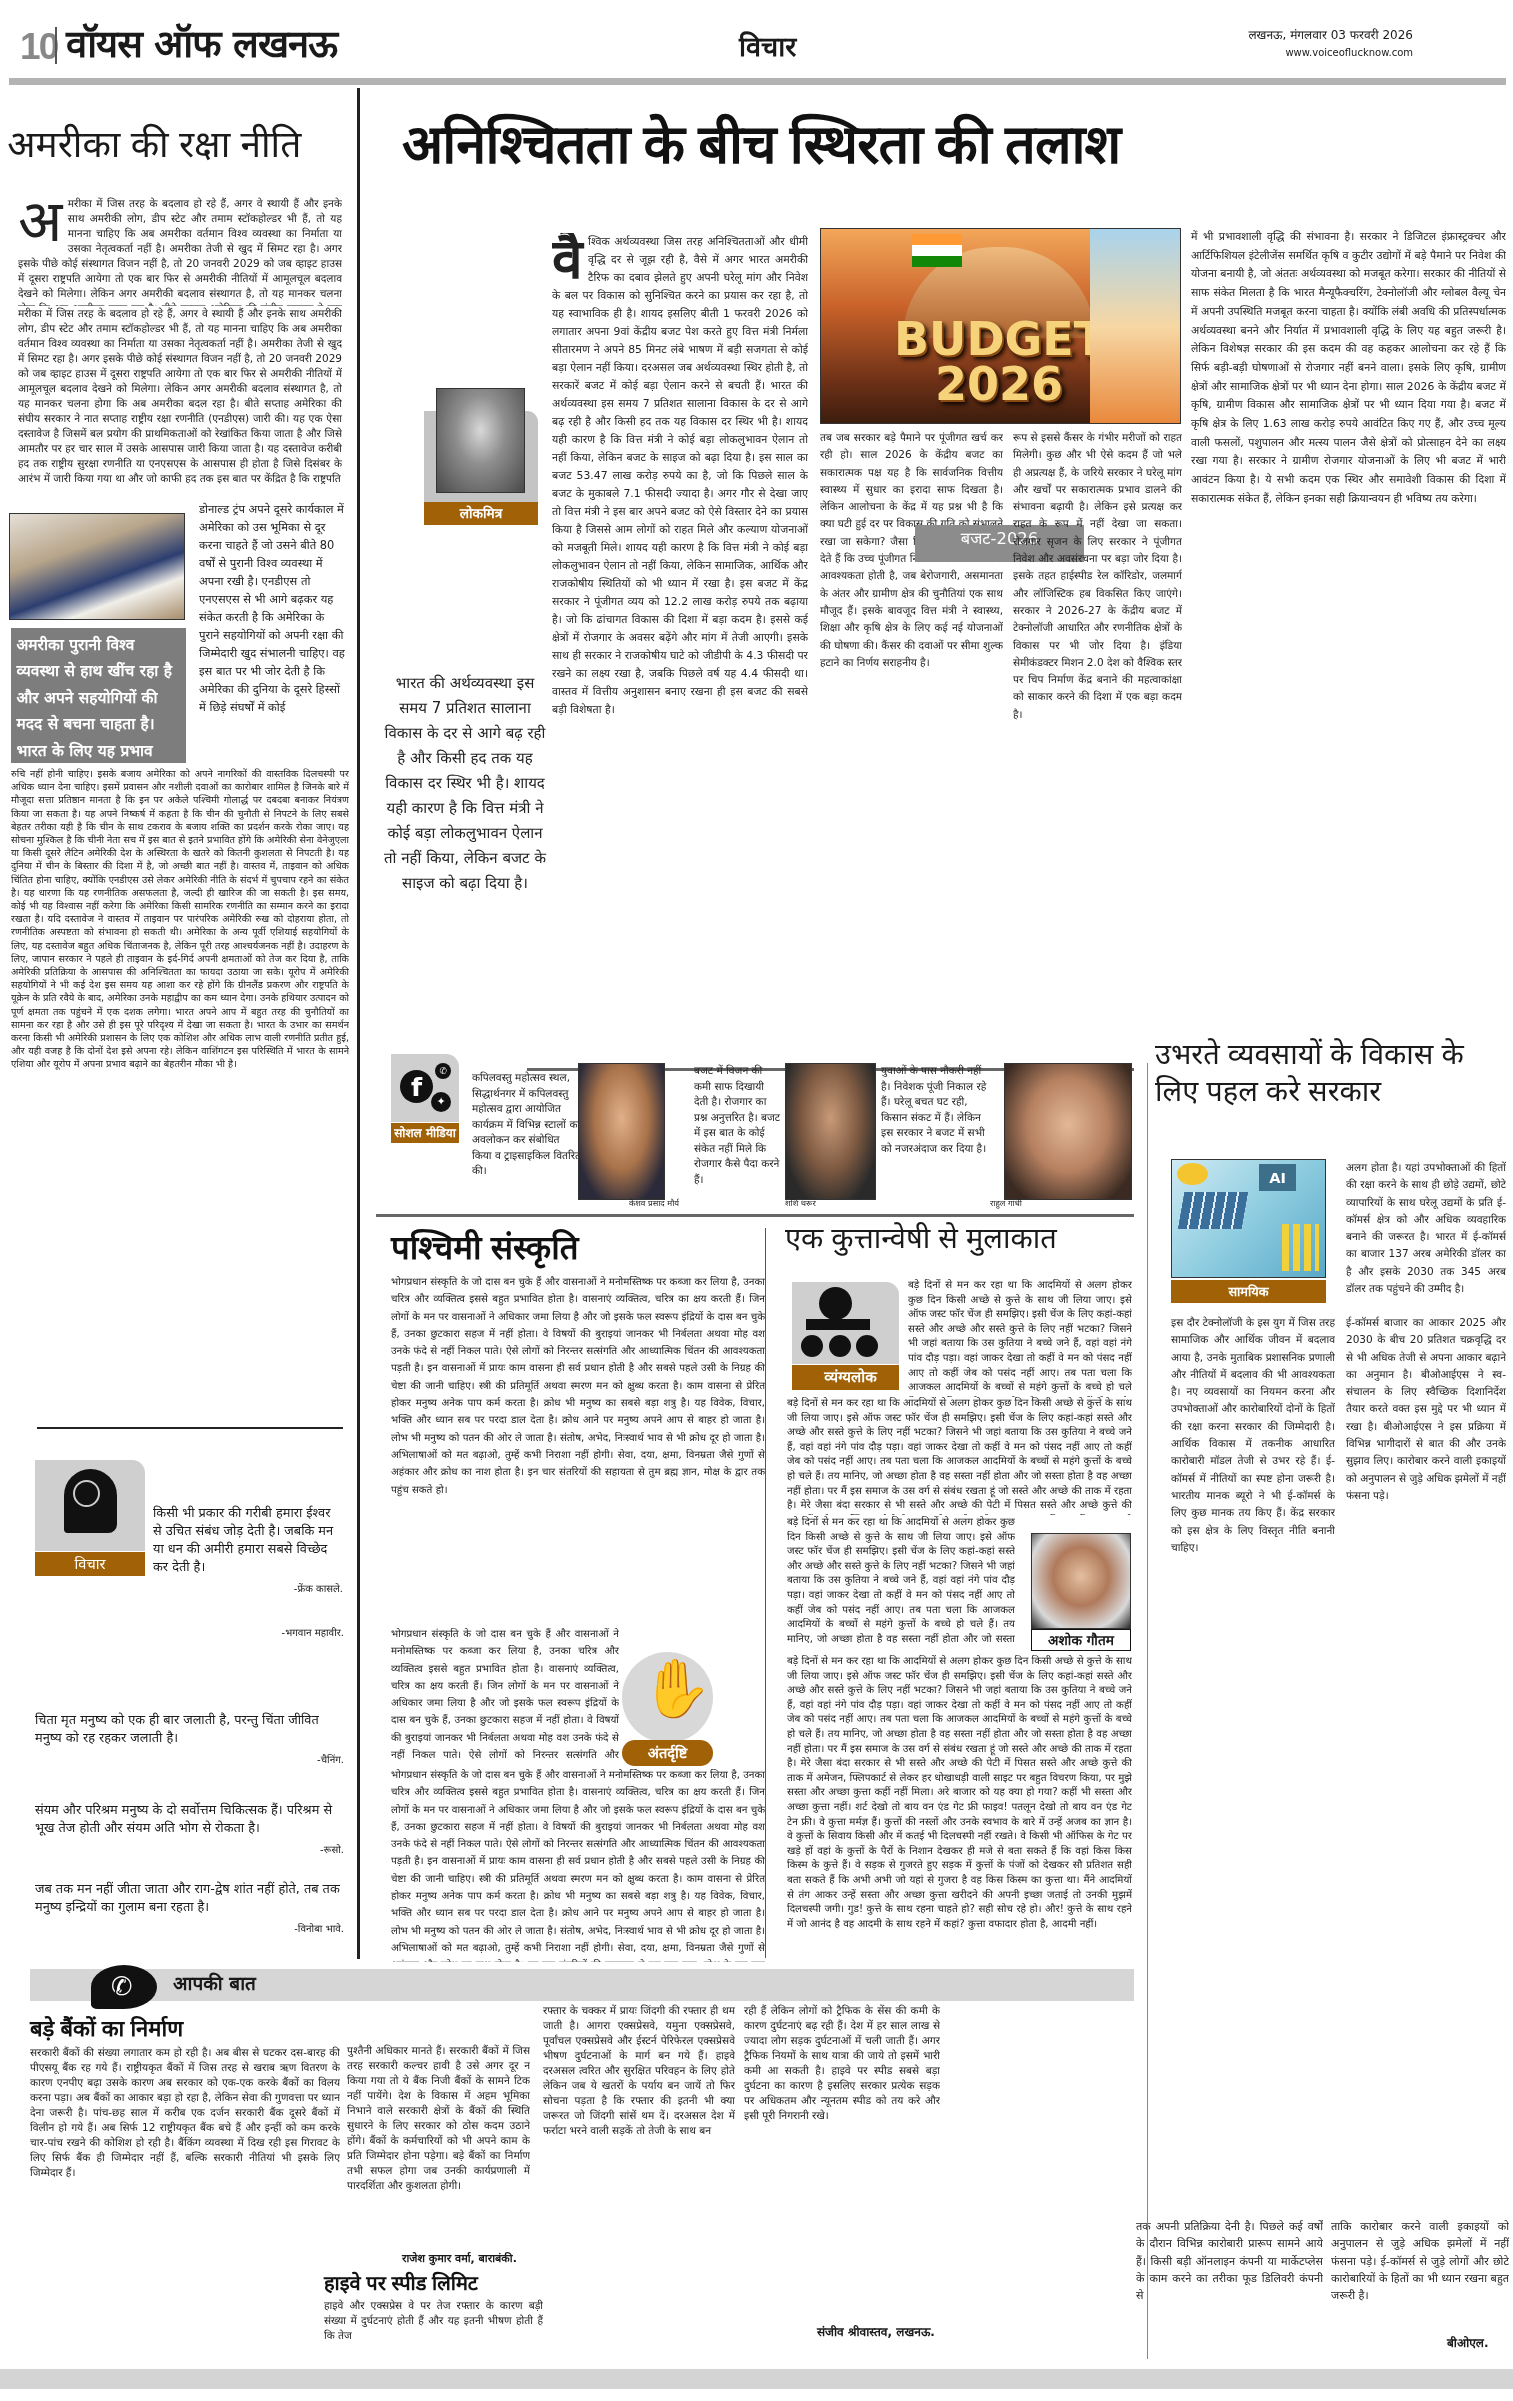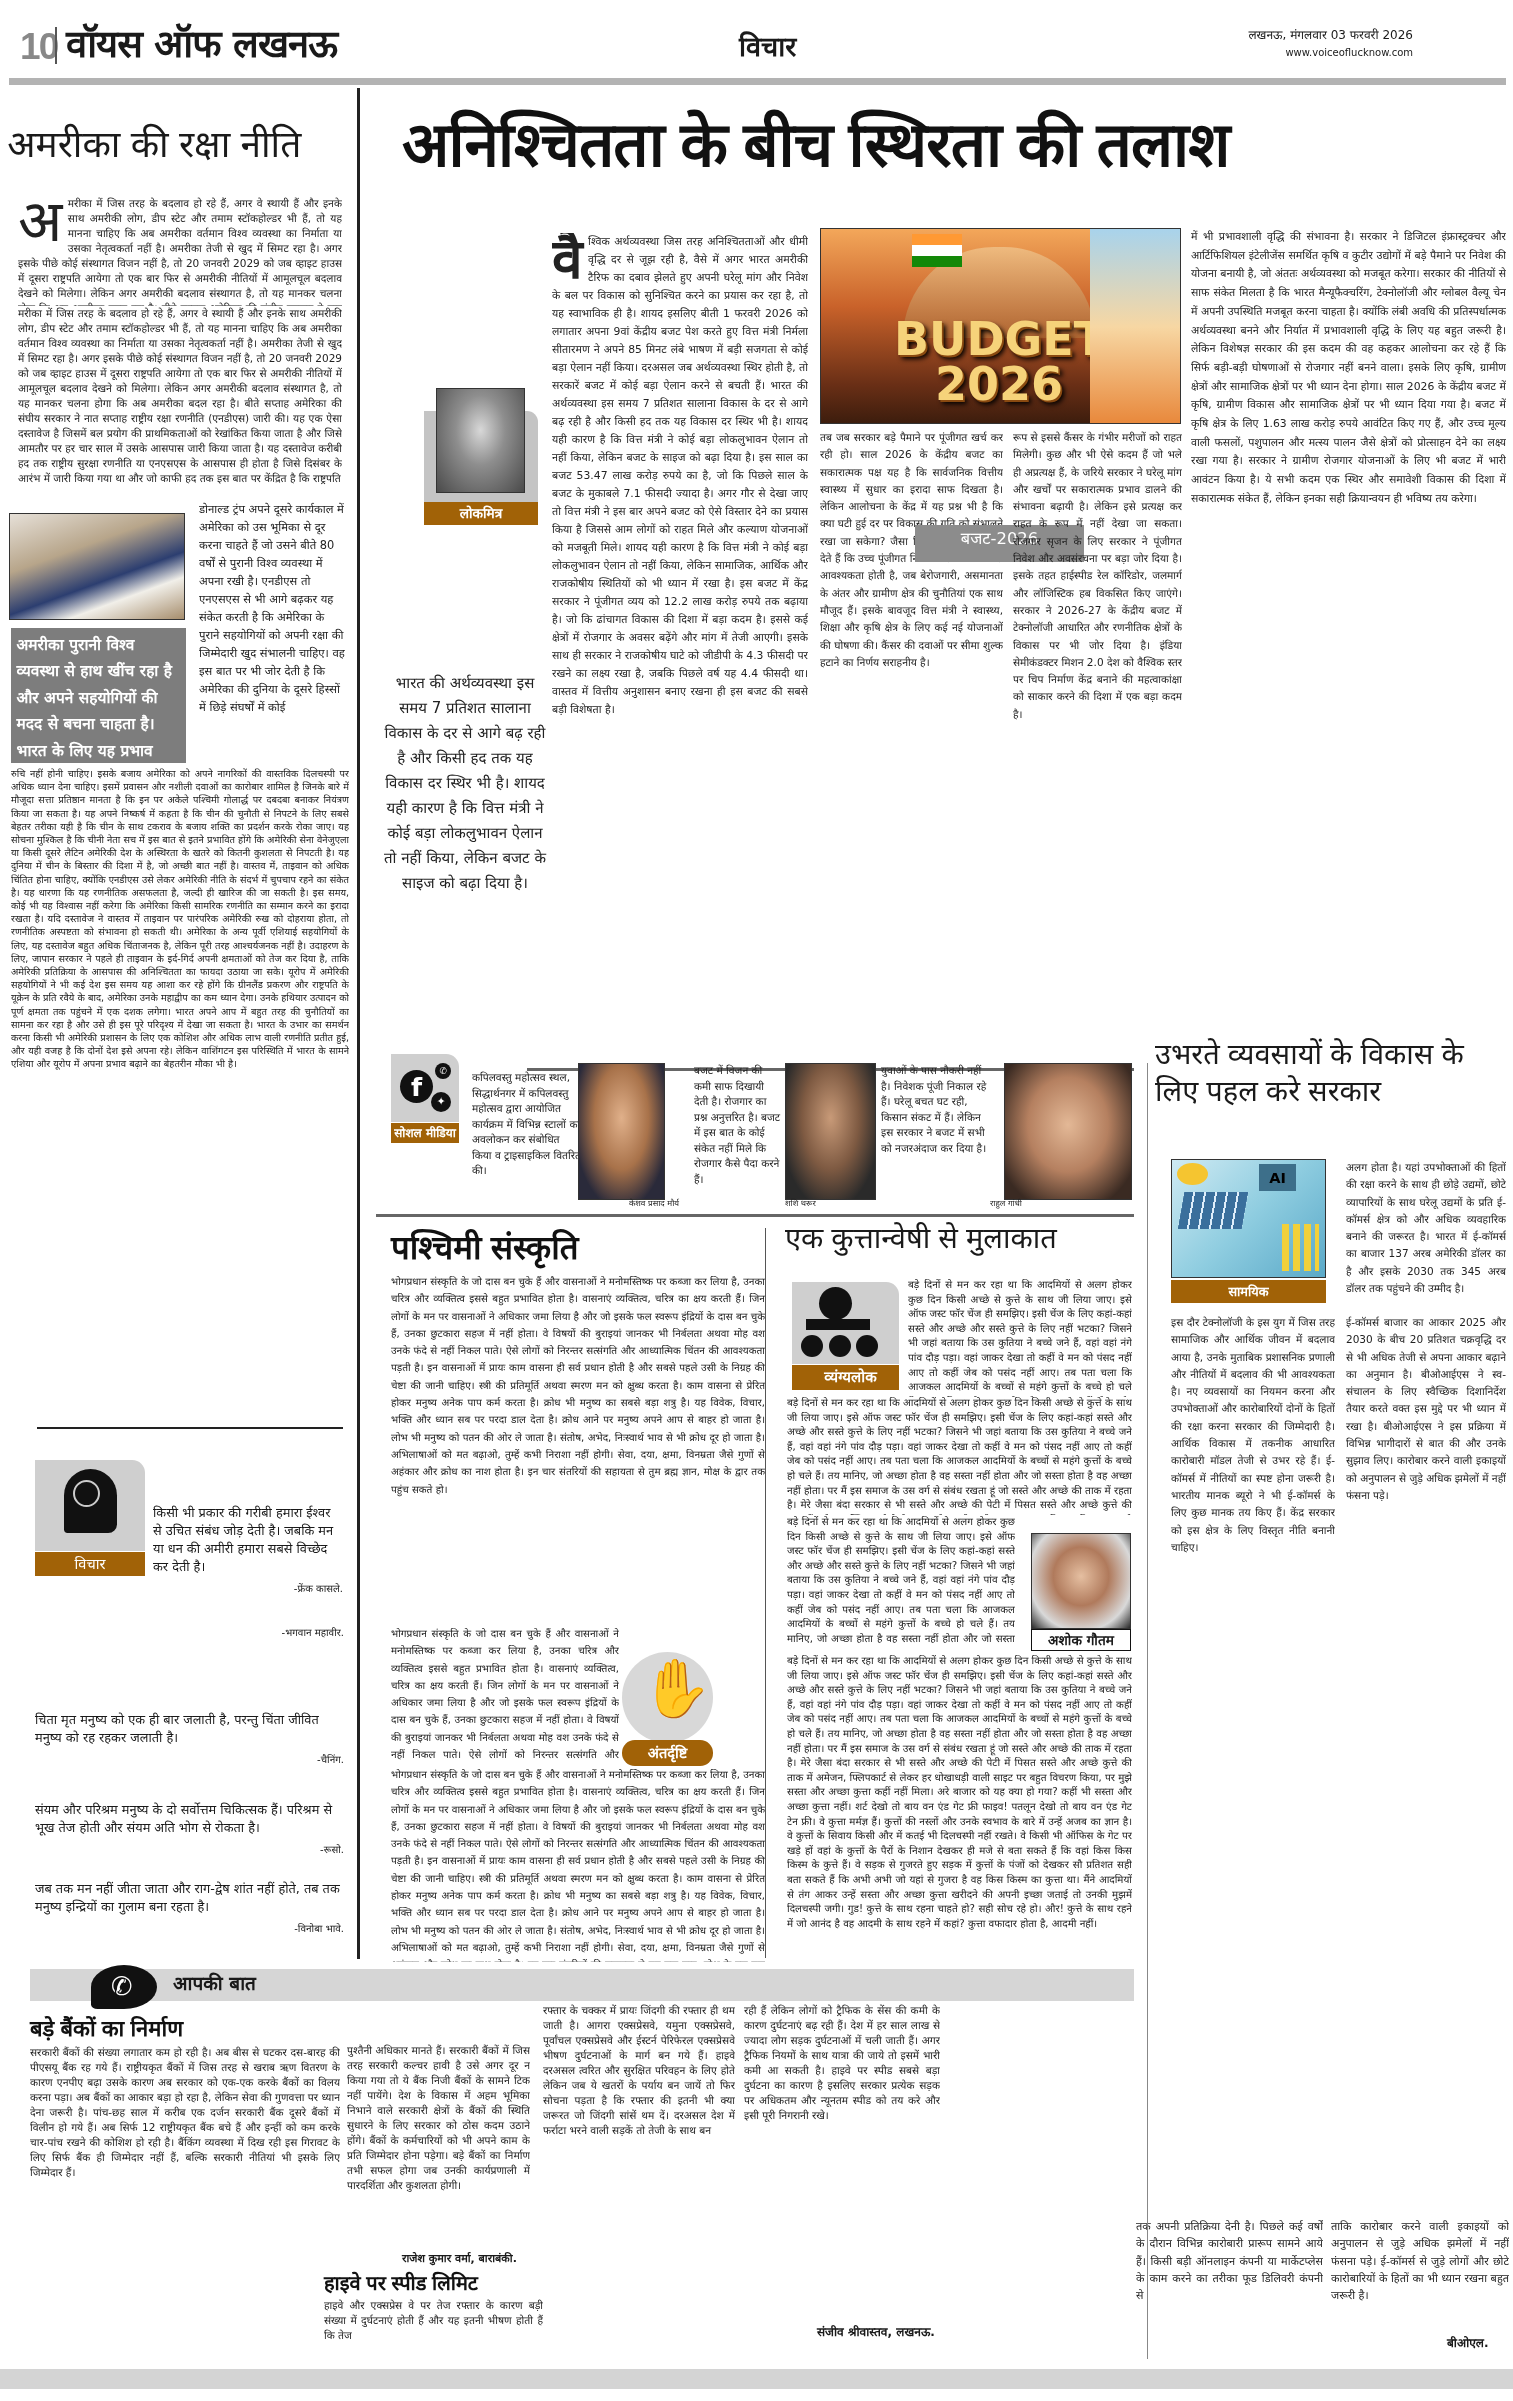--- a/index.html
+++ b/index.html
@@ -51,21 +51,21 @@
   <span>मरीका में जिस तरह के बदलाव हो रहे हैं, अगर वे स्थायी हैं और इनके साथ अमरीकी लोग, डीप स्टेट और तमाम स्टॉकहोल्डर भी हैं, तो यह मानना चाहिए कि अब अमरीका वर्तमान विश्व व्यवस्था का निर्माता या उसका नेतृत्वकर्ता नहीं है। अमरीका तेजी से खुद में सिमट रहा है। अगर इसके पीछे कोई संस्थागत विजन नहीं है, तो 20 जनवरी 2029 को जब व्हाइट हाउस में दूसरा राष्ट्रपति आयेगा तो एक बार फिर से अमरीकी नीतियों में आमूलचूल बदलाव देखने को मिलेगा। लेकिन अगर अमरीकी बदलाव संस्थागत है, तो यह मानकर चलना होगा कि अब अमरीका बदल रहा है। बीते सप्ताह अमेरिका की संघीय सरकार ने नात सप्ताह राष्ट्रीय रक्षा रणनीति (एनडीएस) जारी की। यह एक ऐसा दस्तावेज है जिसमें बल प्रयोग की प्राथमिकताओं को रेखांकित किया जाता है और जिसे आमतौर पर हर चार साल में उसके आसपास जारी किया जाता है। यह दस्तावेज करीबी हद तक राष्ट्रीय सुरक्षा रणनीति या एनएसएस के आसपास ही होता है जिसे दिसंबर के आरंभ में जारी किया गया था और जो काफी हद तक इस बात पर केंद्रित है कि राष्ट्रपति</span>
 </div>
 <div class="abs text" style="left:18px;top:306px;width:324px;height:187px;"><span>मरीका में जिस तरह के बदलाव हो रहे हैं, अगर वे स्थायी हैं और इनके साथ अमरीकी लोग, डीप स्टेट और तमाम स्टॉकहोल्डर भी हैं, तो यह मानना चाहिए कि अब अमरीका वर्तमान विश्व व्यवस्था का निर्माता या उसका नेतृत्वकर्ता नहीं है। अमरीका तेजी से खुद में सिमट रहा है। अगर इसके पीछे कोई संस्थागत विजन नहीं है, तो 20 जनवरी 2029 को जब व्हाइट हाउस में दूसरा राष्ट्रपति आयेगा तो एक बार फिर से अमरीकी नीतियों में आमूलचूल बदलाव देखने को मिलेगा। लेकिन अगर अमरीकी बदलाव संस्थागत है, तो यह मानकर चलना होगा कि अब अमरीका बदल रहा है। बीते सप्ताह अमेरिका की संघीय सरकार ने नात सप्ताह राष्ट्रीय रक्षा रणनीति (एनडीएस) जारी की। यह एक ऐसा दस्तावेज है जिसमें बल प्रयोग की प्राथमिकताओं को रेखांकित किया जाता है और जिसे आमतौर पर हर चार साल में उसके आसपास जारी किया जाता है। यह दस्तावेज करीबी हद तक राष्ट्रीय सुरक्षा रणनीति या एनएसएस के आसपास ही होता है जिसे दिसंबर के आरंभ में जारी किया गया था और जो काफी हद तक इस बात पर केंद्रित है कि राष्ट्रपति</span></div>
 <div class="abs photo" style="left:9px;top:513px;width:176px;height:107px;background:linear-gradient(160deg,#e6e0d8 0%,#b7a58a 35%,#2c3e70 60%,#f1efe9 75%,#a68d6c 100%);"></div>
 <div class="abs" style="left:11px;top:628px;width:175px;height:135px;background:#7d7d7d;color:#fff;font-size:15.5px;line-height:26.5px;padding:3.7px 5.5px;font-weight:bold;overflow:hidden;">अमरीका पुरानी विश्व व्यवस्था से हाथ खींच रहा है और अपने सहयोगियों की मदद से बचना चाहता है। भारत के लिए यह प्रभाव बढ़ाने का मौका भी है।</div>
 <div class="abs text" style="left:199px;top:500px;width:146px;height:265px;font-size:11.4px;line-height:18px;text-align:left;">डोनाल्ड ट्रंप अपने दूसरे कार्यकाल में अमेरिका को उस भूमिका से दूर करना चाहते हैं जो उसने बीते 80 वर्षों से पुरानी विश्व व्यवस्था में अपना रखी है। एनडीएस तो एनएसएस से भी आगे बढ़कर यह संकेत करती है कि अमेरिका के पुराने सहयोगियों को अपनी रक्षा की जिम्मेदारी खुद संभालनी चाहिए। वह इस बात पर भी जोर देती है कि अमेरिका की दुनिया के दूसरे हिस्सों में छिड़े संघर्षों में कोई</div>
 <div class="abs text-sm" style="left:11px;top:767px;width:338px;height:621px;">रुचि नहीं होनी चाहिए। इसके बजाय अमेरिका को अपने नागरिकों की वास्तविक दिलचस्पी पर अधिक ध्यान देना चाहिए। इसमें प्रवासन और नशीली दवाओं का कारोबार शामिल है जिनके बारे में मौजूदा सत्ता प्रतिष्ठान मानता है कि इन पर अकेले पश्चिमी गोलार्द्ध पर दबदबा बनाकर नियंत्रण किया जा सकता है। यह अपने निष्कर्ष में कहता है कि चीन की चुनौती से निपटने के लिए सबसे बेहतर तरीका यही है कि चीन के साथ टकराव के बजाय शक्ति का प्रदर्शन करके रोका जाए। यह सोचना मुश्किल है कि चीनी नेता सच में इस बात से इतने प्रभावित होंगे कि अमेरिकी सेना वेनेजुएला या किसी दूसरे लैटिन अमेरिकी देश के अस्थिरता के खतरे को कितनी कुशलता से निपटती है। यह दुनिया में चीन के बिस्तार की दिशा में है, जो अच्छी बात नहीं है। वास्तव में, ताइवान को अधिक चिंतित होना चाहिए, क्योंकि एनडीएस उसे लेकर अमेरिकी नीति के संदर्भ में चुपचाप रहने का संकेत है। यह धारणा कि यह रणनीतिक असफलता है, जल्दी ही खारिज की जा सकती है। इस समय, कोई भी यह विश्वास नहीं करेगा कि अमेरिका किसी सामरिक रणनीति का सम्मान करने का इरादा रखता है। यदि दस्तावेज ने वास्तव में ताइवान पर पारंपरिक अमेरिकी रुख को दोहराया होता, तो रणनीतिक अस्पष्टता को संभावना हो सकती थी। अमेरिका के अन्य पूर्वी एशियाई सहयोगियों के लिए, यह दस्तावेज बहुत अधिक चिंताजनक है, लेकिन पूरी तरह आश्चर्यजनक नहीं है। उदाहरण के लिए, जापान सरकार ने पहले ही ताइवान के इर्द-गिर्द अपनी क्षमताओं को तेज कर दिया है, ताकि अमेरिकी प्रतिक्रिया के आसपास की अनिश्चितता का फायदा उठाया जा सके। यूरोप में अमेरिकी सहयोगियों ने भी कई देश इस समय यह आशा कर रहे होंगे कि ग्रीनलैंड प्रकरण और राष्ट्रपति के यूक्रेन के प्रति रवैये के बाद, अमेरिका उनके महाद्वीप का कम ध्यान देगा। उनके हथियार उत्पादन को पूर्ण क्षमता तक पहुंचने में एक दशक लगेगा। भारत अपने आप में बहुत तरह की चुनौतियों का सामना कर रहा है और उसे ही इस पूरे परिदृश्य में देखा जा सकता है। भारत के उभार का समर्थन करना किसी भी अमेरिकी प्रशासन के लिए एक कोशिश और अधिक लाभ वाली रणनीति प्रतीत हुई, और यही वजह है कि दोनों देश इसे अपना रहे। लेकिन वाशिंगटन इस परिस्थिति में भारत के सामने एशिया और यूरोप में अपना प्रभाव बढ़ाने का बेहतरीन मौका भी है।</div>
 
 <div class="abs vrule" style="left:357px;top:88px;height:1871px;"></div>
 
-<div class="abs hl-bold" style="left:402px;top:108px;width:1095px;font-size:62px;line-height:73px;letter-spacing:-0.9px;">अनिश्चितता के बीच स्थिरता की तलाश</div>
+<div class="abs hl-bold" style="left:402px;top:108px;width:1095px;font-size:54px;line-height:73px;letter-spacing:-0.9px;">अनिश्चितता के बीच स्थिरता की तलाश</div>
 
 <div class="abs" style="left:424px;top:411px;width:114px;height:114px;background:#c4c4c4;border-radius:0 11px 0 0;"></div>
 <div class="abs photo" style="left:436px;top:388px;width:89px;height:105px;background:radial-gradient(ellipse at 50% 40%,#d8d8d8 0%,#8e8e8e 40%,#4a4a4a 100%);"></div>
 <div class="abs label-bar" style="left:424px;top:502px;width:114px;height:23px;font-size:13.7px;line-height:23px;">लोकमित्र</div>
 
 <div class="abs pull" style="left:383px;top:671px;width:164px;height:274px;font-size:15px;line-height:25px;">भारत की अर्थव्यवस्था इस समय 7 प्रतिशत सालाना विकास के दर से आगे बढ़ रही है और किसी हद तक यह विकास दर स्थिर भी है। शायद यही कारण है कि वित्त मंत्री ने कोई बड़ा लोकलुभावन ऐलान तो नहीं किया, लेकिन बजट के साइज को बढ़ा दिया है।</div>
 
 <div class="abs text" style="left:552px;top:233px;width:256px;height:780px;font-size:10.8px;line-height:18px;">
   <span class="dropcap" style="font-size:55px;line-height:53px;font-weight:900;">वै</span>
   <span>श्विक अर्थव्यवस्था जिस तरह अनिश्चितताओं और धीमी वृद्धि दर से जूझ रही है, वैसे में अगर भारत अमरीकी टैरिफ का दबाव झेलते हुए अपनी घरेलू मांग और निवेश के बल पर विकास को सुनिश्चित करने का प्रयास कर रहा है, तो यह स्वाभाविक ही है। शायद इसलिए बीती 1 फरवरी 2026 को लगातार अपना 9वां केंद्रीय बजट पेश करते हुए वित्त मंत्री निर्मला सीतारमण ने अपने 85 मिनट लंबे भाषण में बड़ी सजगता से कोई बड़ा ऐलान नहीं किया। दरअसल जब अर्थव्यवस्था स्थिर होती है, तो सरकारें बजट में कोई बड़ा ऐलान करने से बचती हैं। भारत की अर्थव्यवस्था इस समय 7 प्रतिशत सालाना विकास के दर से आगे बढ़ रही है और किसी हद तक यह विकास दर स्थिर भी है। शायद यही कारण है कि वित्त मंत्री ने कोई बड़ा लोकलुभावन ऐलान तो नहीं किया, लेकिन बजट के साइज को बढ़ा दिया है। इस साल का बजट 53.47 लाख करोड़ रुपये का है, जो कि पिछले साल के बजट के मुकाबले 7.1 फीसदी ज्यादा है। अगर गौर से देखा जाए तो वित्त मंत्री ने इस बार अपने बजट को ऐसे विस्तार देने का प्रयास किया है जिससे आम लोगों को राहत मिले और कल्याण योजनाओं को मजबूती मिले। शायद यही कारण है कि वित्त मंत्री ने कोई बड़ा लोकलुभावन ऐलान तो नहीं किया, लेकिन सामाजिक, आर्थिक और राजकोषीय स्थितियों को भी ध्यान में रखा है। इस बजट में केंद्र सरकार ने पूंजीगत व्यय को 12.2 लाख करोड़ रुपये तक बढ़ाया है। जो कि ढांचागत विकास की दिशा में बड़ा कदम है। इससे कई क्षेत्रों में रोजगार के अवसर बढ़ेंगे और मांग में तेजी आएगी। इसके साथ ही सरकार ने राजकोषीय घाटे को जीडीपी के 4.3 फीसदी पर रखने का लक्ष्य रखा है, जबकि पिछले वर्ष यह 4.4 फीसदी था। वास्तव में वित्तीय अनुशासन बनाए रखना ही इस बजट की सबसे बड़ी विशेषता है।</span>
@@ -102,21 +102,21 @@
 <div class="abs photo" style="left:785px;top:1063px;width:91px;height:137px;background:radial-gradient(ellipse at 50% 40%,#c89a78 0%,#7e5a42 45%,#2a2a2a 80%);"></div>
 <div class="abs text" style="left:785px;top:1196px;width:55px;font-size:8.2px;">शशि थरूर</div>
 
 <div class="abs text" style="left:881px;top:1063px;width:110px;height:137px;font-size:10.5px;line-height:15.5px;text-align:left;">युवाओं के पास नौकरी नहीं है। निवेशक पूंजी निकाल रहे हैं। घरेलू बचत घट रही, किसान संकट में हैं। लेकिन इस सरकार ने बजट में सभी को नजरअंदाज कर दिया है।</div>
 <div class="abs photo" style="left:1004px;top:1063px;width:128px;height:137px;background:radial-gradient(ellipse at 50% 45%,#e3b896 0%,#b58060 45%,#3a2a22 85%);"></div>
 <div class="abs text" style="left:990px;top:1196px;width:64px;font-size:8.2px;">राहुल गांधी</div>
 
 <div class="abs hl-light" style="left:1155px;top:1036px;width:356px;font-size:29px;line-height:37px;">उभरते व्यवसायों के विकास के लिए पहल करे सरकार</div>
 <div class="abs ai-img" style="left:1171px;top:1159px;width:155px;height:119px;">
   <div class="abs" style="left:4.6px;top:2.7px;width:31px;height:22px;background:#f5c530;border-radius:50%"></div>
-  <div class="abs" style="left:87px;top:3.7px;width:37px;height:27px;background:#3d6f8a;color:#000000;font-weight:bold;font-size:14.6px;text-align:center;line-height:27px;">AI</div>
+  <div class="abs" style="left:87px;top:3.7px;width:37px;height:27px;background:#3d6f8a;color:#ffffff;font-weight:bold;font-size:14.6px;text-align:center;line-height:27px;">AI</div>
   <div class="abs" style="left:9px;top:32px;width:64px;height:37px;background:repeating-linear-gradient(90deg,#3a6f9c 0 9px,#dfeefa 9px 11px);transform:skewX(-10deg)"></div>
   <div class="abs" style="left:110px;top:64px;width:37px;height:47px;background:linear-gradient(90deg,#f2d03a 0 7.3px,transparent 7.3px 11px,#f2d03a 11px 18px,transparent 18px 22px,#f2d03a 22px 29px,transparent 29px 33px,#f2d03a 33px);"></div>
 </div>
 <div class="abs label-bar" style="left:1171px;top:1280px;width:155px;height:23px;font-size:12.8px;line-height:23px;">सामयिक</div>
 <div class="abs text" style="left:1346px;top:1159px;width:160px;height:155px;font-size:10.5px;line-height:17.3px;">अलग होता है। यहां उपभोक्ताओं की हितों की रक्षा करने के साथ ही छोड़े उद्यमों, छोटे व्यापारियों के साथ घरेलू उद्यमों के प्रति ई-कॉमर्स क्षेत्र को और अधिक व्यवहारिक बनाने की जरूरत है। भारत में ई-कॉमर्स का बाजार 137 अरब अमेरिकी डॉलर का है और इसके 2030 तक 345 अरब डॉलर तक पहुंचने की उम्मीद है।</div>
 <div class="abs text" style="left:1171px;top:1314px;width:164px;height:913px;font-size:10.5px;line-height:17.3px;">इस दौर टेक्नोलॉजी के इस युग में जिस तरह सामाजिक और आर्थिक जीवन में बदलाव आया है, उनके मुताबिक प्रशासनिक प्रणाली और नीतियों में बदलाव की भी आवश्यकता है। नए व्यवसायों का नियमन करना और उपभोक्ताओं और कारोबारियों दोनों के हितों की रक्षा करना सरकार की जिम्मेदारी है। आर्थिक विकास में तकनीक आधारित कारोबारी मॉडल तेजी से उभर रहे हैं। ई-कॉमर्स में नीतियों का स्पष्ट होना जरूरी है। भारतीय मानक ब्यूरो ने भी ई-कॉमर्स के लिए कुछ मानक तय किए हैं। केंद्र सरकार को इस क्षेत्र के लिए विस्तृत नीति बनानी चाहिए।</div>
 <div class="abs text" style="left:1346px;top:1314px;width:160px;height:913px;font-size:10.5px;line-height:17.3px;">ई-कॉमर्स बाजार का आकार 2025 और 2030 के बीच 20 प्रतिशत चक्रवृद्धि दर से भी अधिक तेजी से अपना आकार बढ़ाने का अनुमान है। बीओआईएस ने स्व-संचालन के लिए स्वैच्छिक दिशानिर्देश तैयार करते वक्त इस मुद्दे पर भी ध्यान में रखा है। बीओआईएस ने इस प्रक्रिया में विभिन्न भागीदारों से बात की और उनके सुझाव लिए। कारोबार करने वाली इकाइयों को अनुपालन से जुड़े अधिक झमेलों में नहीं फंसना पड़े।</div>
 <div class="abs text" style="left:1136px;top:2218px;width:187px;height:146px;font-size:11px;line-height:17.3px;">तक अपनी प्रतिक्रिया देनी है। पिछले कई वर्षों के दौरान विभिन्न कारोबारी प्रारूप सामने आये हैं। किसी बड़ी ऑनलाइन कंपनी या मार्केटप्लेस के काम करने का तरीका फूड डिलिवरी कंपनी से</div>
 <div class="abs text" style="left:1331px;top:2218px;width:178px;height:146px;font-size:11px;line-height:17.3px;">ताकि कारोबार करने वाली इकाइयों को अनुपालन से जुड़े अधिक झमेलों में नहीं फंसना पड़े। ई-कॉमर्स से जुड़े लोगों और छोटे कारोबारियों के हितों का भी ध्यान रखना बहुत जरूरी है।</div>
 <div class="abs" style="left:1447px;top:2334px;font-size:12px;font-weight:bold;">बीओएल.</div>

